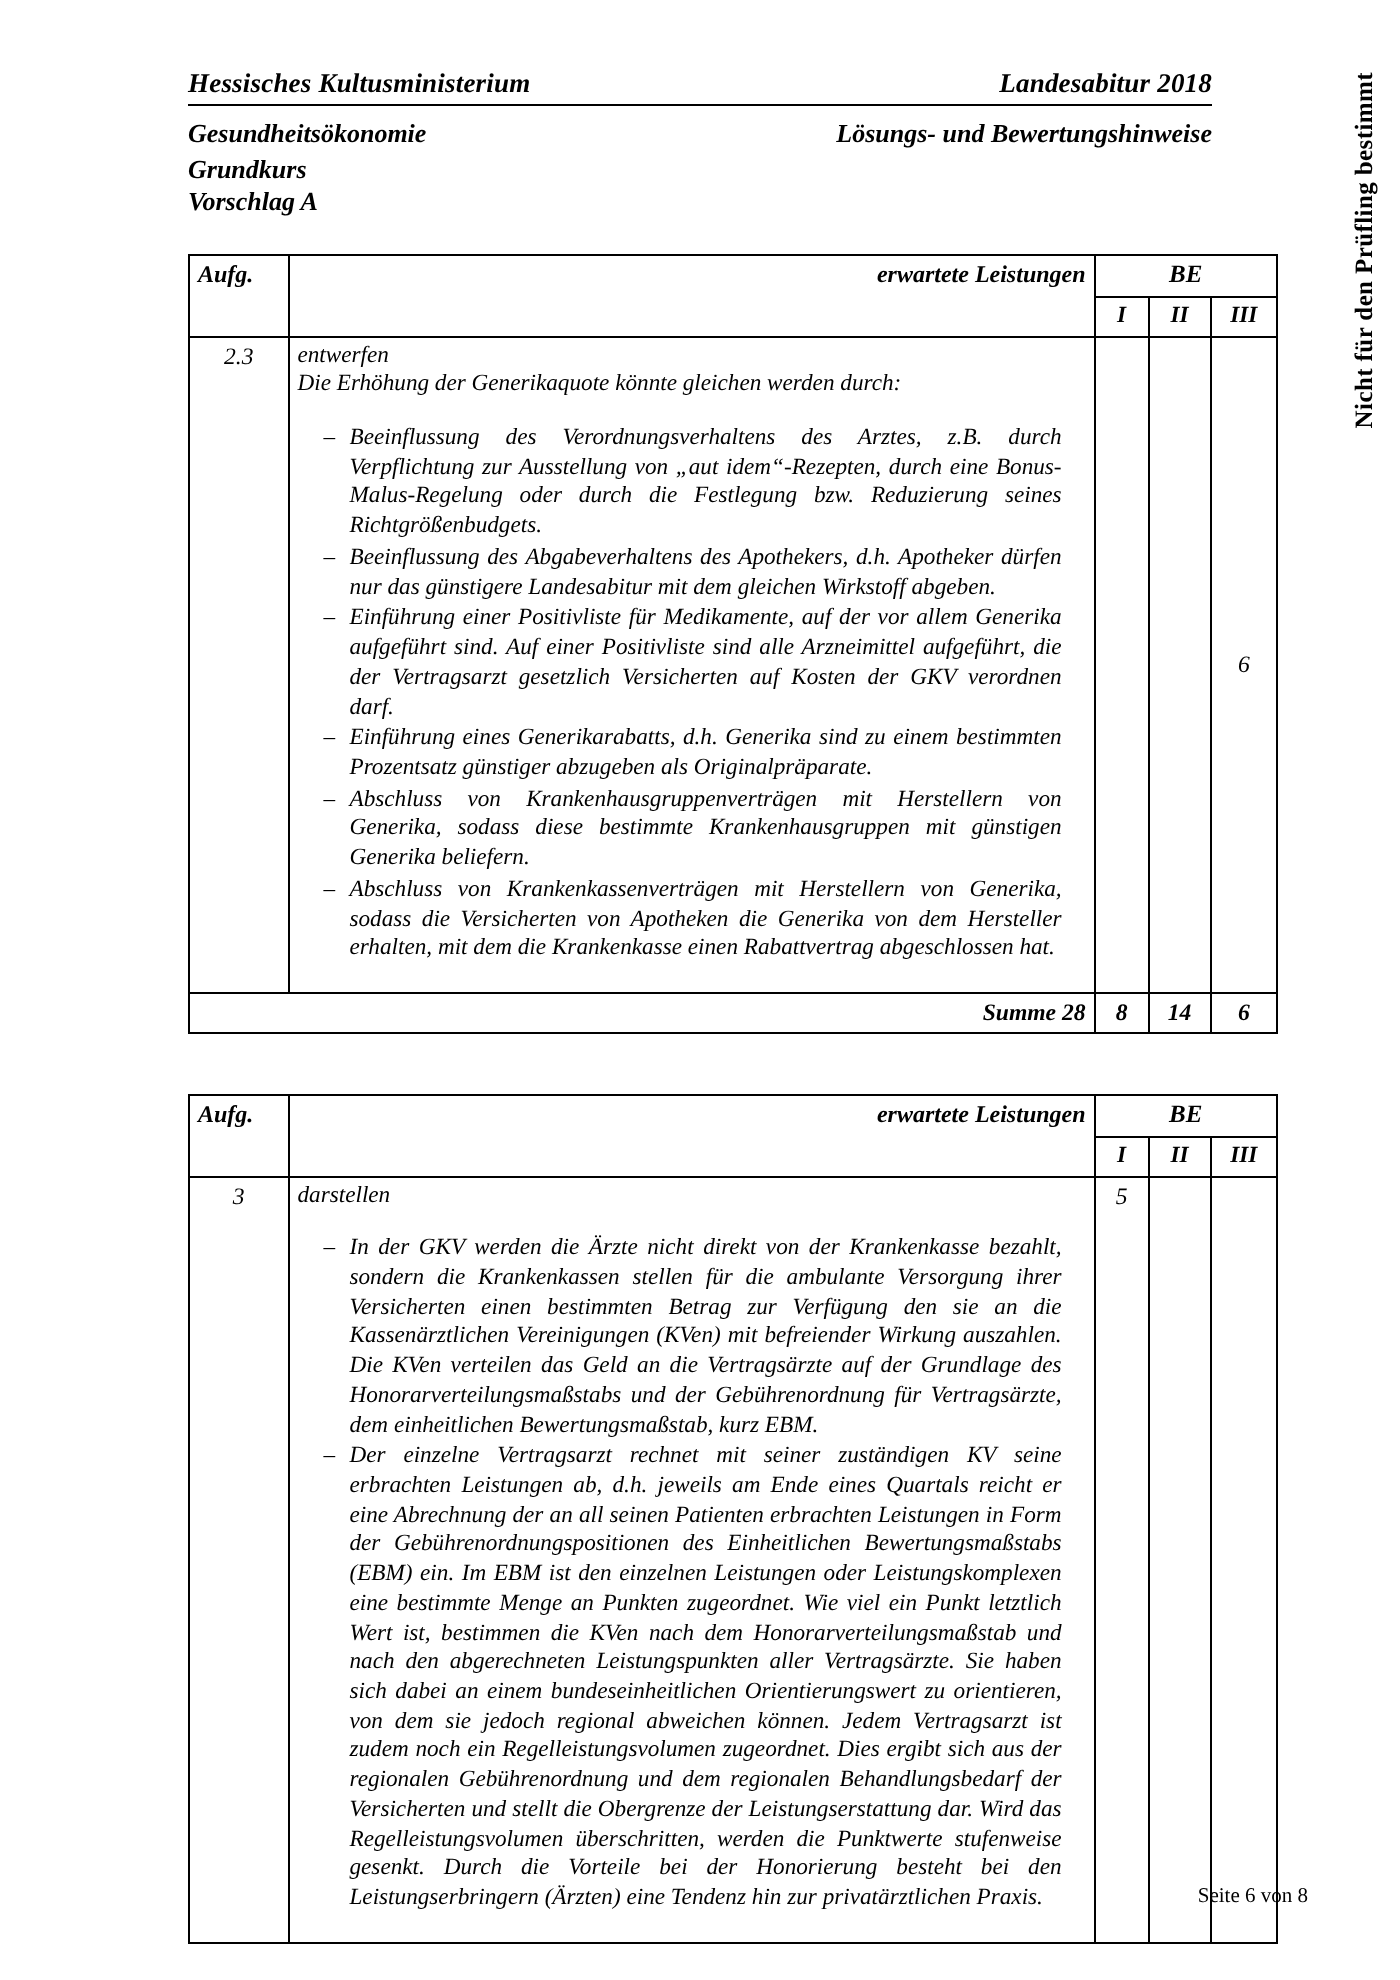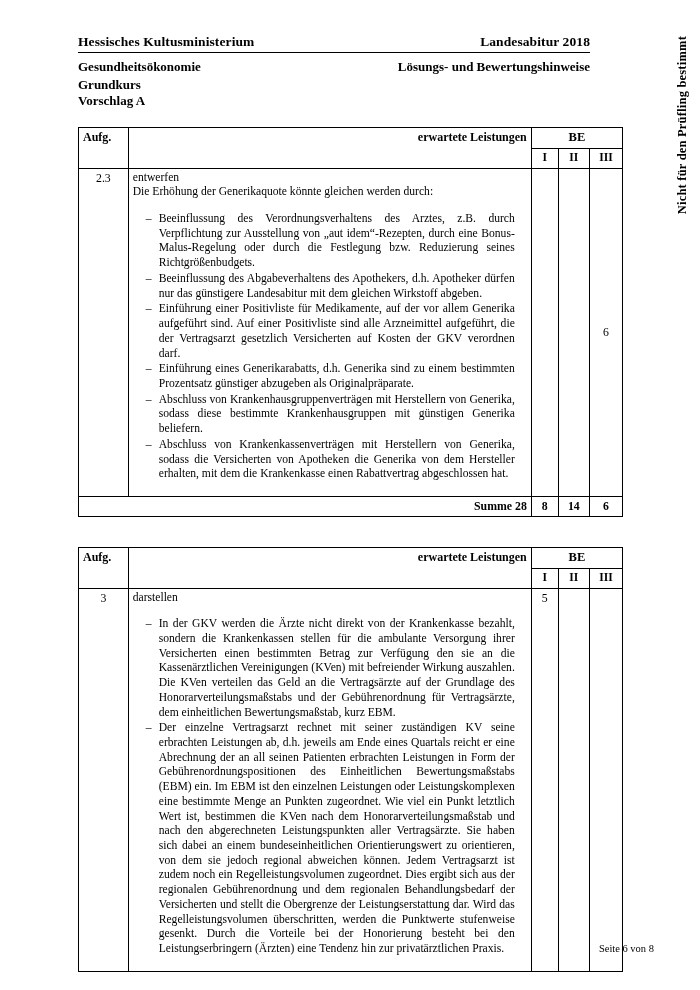--- a/index.html
+++ b/index.html
@@ -16,23 +16,24 @@
     overflow: hidden;
   }
   .page {
     position: absolute;
     left: 0; top: 0;
     width: 700px;
     height: 990px;
   }
   .content {
     position: absolute;
-    left: 78px;
+    left: 94px;
     top: 34px;
     width: 512px;
+    font-style: italic;
   }
   .header-row {
     display: flex;
     justify-content: space-between;
     align-items: baseline;
     font-weight: bold;
     font-size: 13.5px;
     letter-spacing: 0.1px;
   }
   .header-rule {

